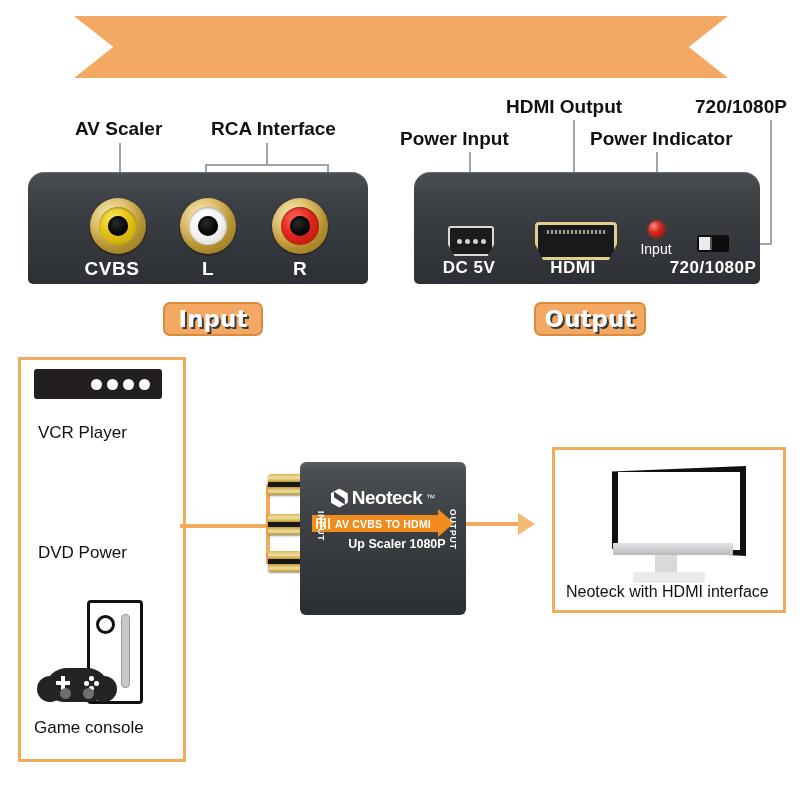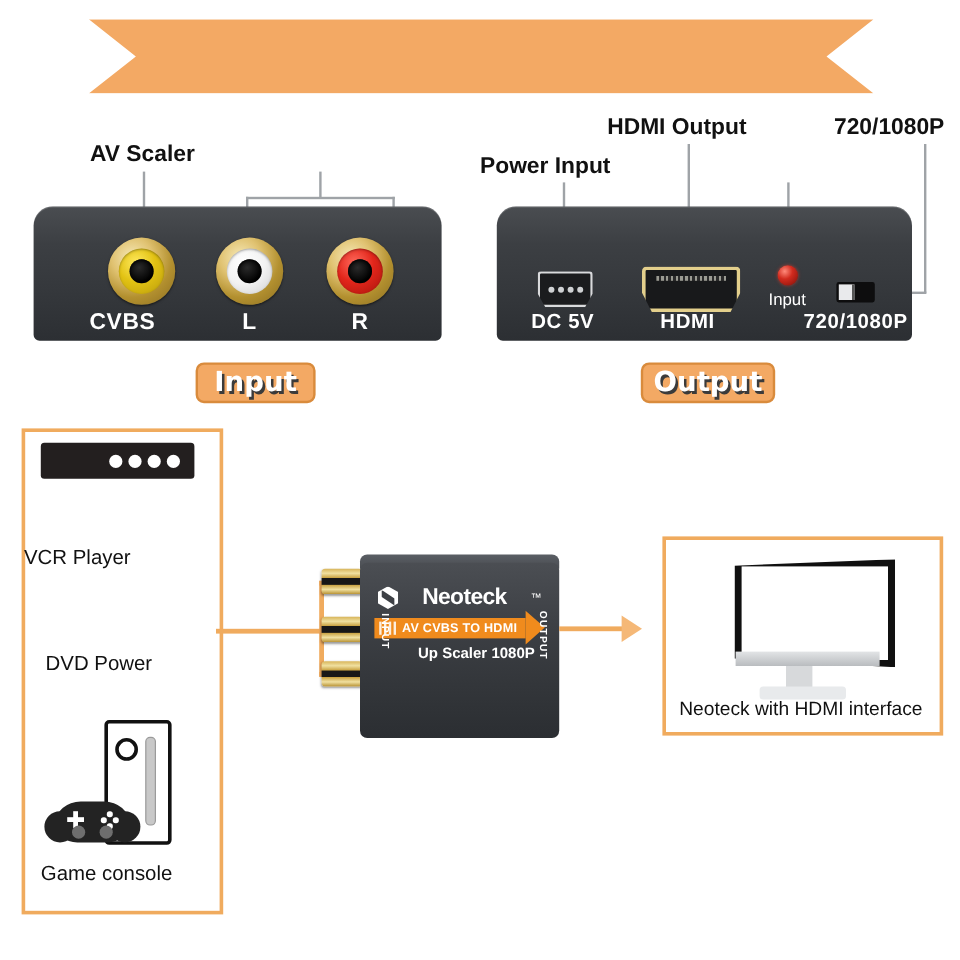--- a/index.html
+++ b/index.html
@@ -177,21 +177,21 @@
     border-radius:6px 6px 0 0;
   }
   .plug{
     position:absolute;width:34px;height:21px;
     background:linear-gradient(180deg,#d8b55a 0%,#f0e0a0 18%,#c9a241 36%,#171717 38%,#171717 62%,#c9a241 64%,#f0e0a0 82%,#b99436 100%);
     border-radius:3px;
     box-shadow:0 1px 2px rgba(0,0,0,.4);
   }
   .logo-wrap{
     position:absolute;left:0;top:18px;width:166px;
-    display:flex;align-items:center;justify-content:center;gap:20px;
+    display:flex;align-items:center;justify-content:center;gap:4px;
   }
   .logo-hex{
     width:17px;height:19px;background:#ffffff;
     -webkit-clip-path:polygon(50% 0,100% 25%,100% 75%,50% 100%,0 75%,0 25%);
     clip-path:polygon(50% 0,100% 25%,100% 75%,50% 100%,0 75%,0 25%);
     position:relative;
   }
   .logo-hex:after{
     content:"";position:absolute;left:3px;top:3px;width:11px;height:13px;
     background:#3d4045;
@@ -248,33 +248,34 @@
 </head>
 <body>
 
 <div class="stage">
 
   <div class="ribbon"></div>
 
   <div class="callout" style="left:75px;top:118px;">AV Scaler</div>
   <div class="lead lead-v" style="left:119px;top:143px;height:62px;"></div>
 
+  <div class="callout" style="left:211px;top:118px;">RCA Interface</div>
   <div class="lead lead-v" style="left:266px;top:143px;height:22px;"></div>
   <div class="lead lead-h" style="left:205px;top:164px;width:124px;"></div>
   <div class="lead lead-v" style="left:205px;top:164px;height:42px;"></div>
   <div class="lead lead-v" style="left:327px;top:164px;height:42px;"></div>
 
   <div class="panel panel-left"></div>
 
   <div class="abs rca-outer" style="left:90px;top:198px;">
     <div class="rca-mid" style="background:radial-gradient(circle at 38% 32%,#ffe95e 0%,#e2c213 45%,#b99c0c 100%);">
       <div class="rca-hole"></div>
     </div>
   </div>
-  <div class="jack-label" style="left:54px;top:258px;width:96px;">CVBS</div>
+  <div class="jack-label" style="left:64px;top:258px;width:96px;">CVBS</div>
 
   <div class="abs rca-outer" style="left:180px;top:198px;">
     <div class="rca-mid" style="background:radial-gradient(circle at 38% 32%,#ffffff 0%,#f2f2f2 50%,#cfcfcf 100%);">
       <div class="rca-hole"></div>
     </div>
   </div>
   <div class="jack-label" style="left:170px;top:258px;width:76px;">L</div>
 
   <div class="abs rca-outer" style="left:272px;top:198px;">
     <div class="rca-mid" style="background:radial-gradient(circle at 38% 32%,#ff6a5c 0%,#e2261b 45%,#a8140c 100%);">
@@ -282,20 +283,21 @@
     </div>
   </div>
   <div class="jack-label" style="left:262px;top:258px;width:76px;">R</div>
 
   <div class="callout" style="left:400px;top:128px;">Power Input</div>
   <div class="lead lead-v" style="left:469px;top:152px;height:68px;"></div>
 
   <div class="callout" style="left:506px;top:96px;">HDMI Output</div>
   <div class="lead lead-v" style="left:573px;top:120px;height:100px;"></div>
 
+  <div class="callout" style="left:590px;top:128px;">Power Indicator</div>
   <div class="lead lead-v" style="left:656px;top:152px;height:68px;"></div>
 
   <div class="callout" style="left:695px;top:96px;">720/1080P</div>
   <div class="lead lead-v" style="left:770px;top:120px;height:124px;"></div>
   <div class="lead lead-h" style="left:712px;top:243px;width:60px;"></div>
 
   <div class="panel panel-right"></div>
 
   <div class="miniusb" style="left:448px;top:226px;">
     <i></i>
@@ -322,21 +324,21 @@
   <div class="badge" style="left:534px;top:302px;width:108px;height:30px;">Output</div>
 
   <div class="orangebox" style="left:18px;top:357px;width:162px;height:399px;"></div>
 
   <div class="vcr" style="left:34px;top:369px;width:128px;height:30px;">
     <i></i>
     <i></i>
     <i></i>
     <i></i>
   </div>
-  <div class="dev-label" style="left:20px;top:423px;margin-top:32px;">VCR Player</div>
+  <div class="dev-label" style="left:38px;top:423px;">VCR Player</div>
 
   <div class="dev-label" style="left:38px;top:543px;">DVD Power</div>
 
   <div class="console-body" style="left:87px;top:600px;width:50px;height:98px;"></div>
   <div class="console-dot" style="left:96px;top:615px;"></div>
   <div class="console-slot" style="left:121px;top:614px;height:72px;"></div>
 
   <div class="pad" style="left:46px;top:668px;">
     <div class="pad-dpad"></div>
     <div class="pad-btns">

